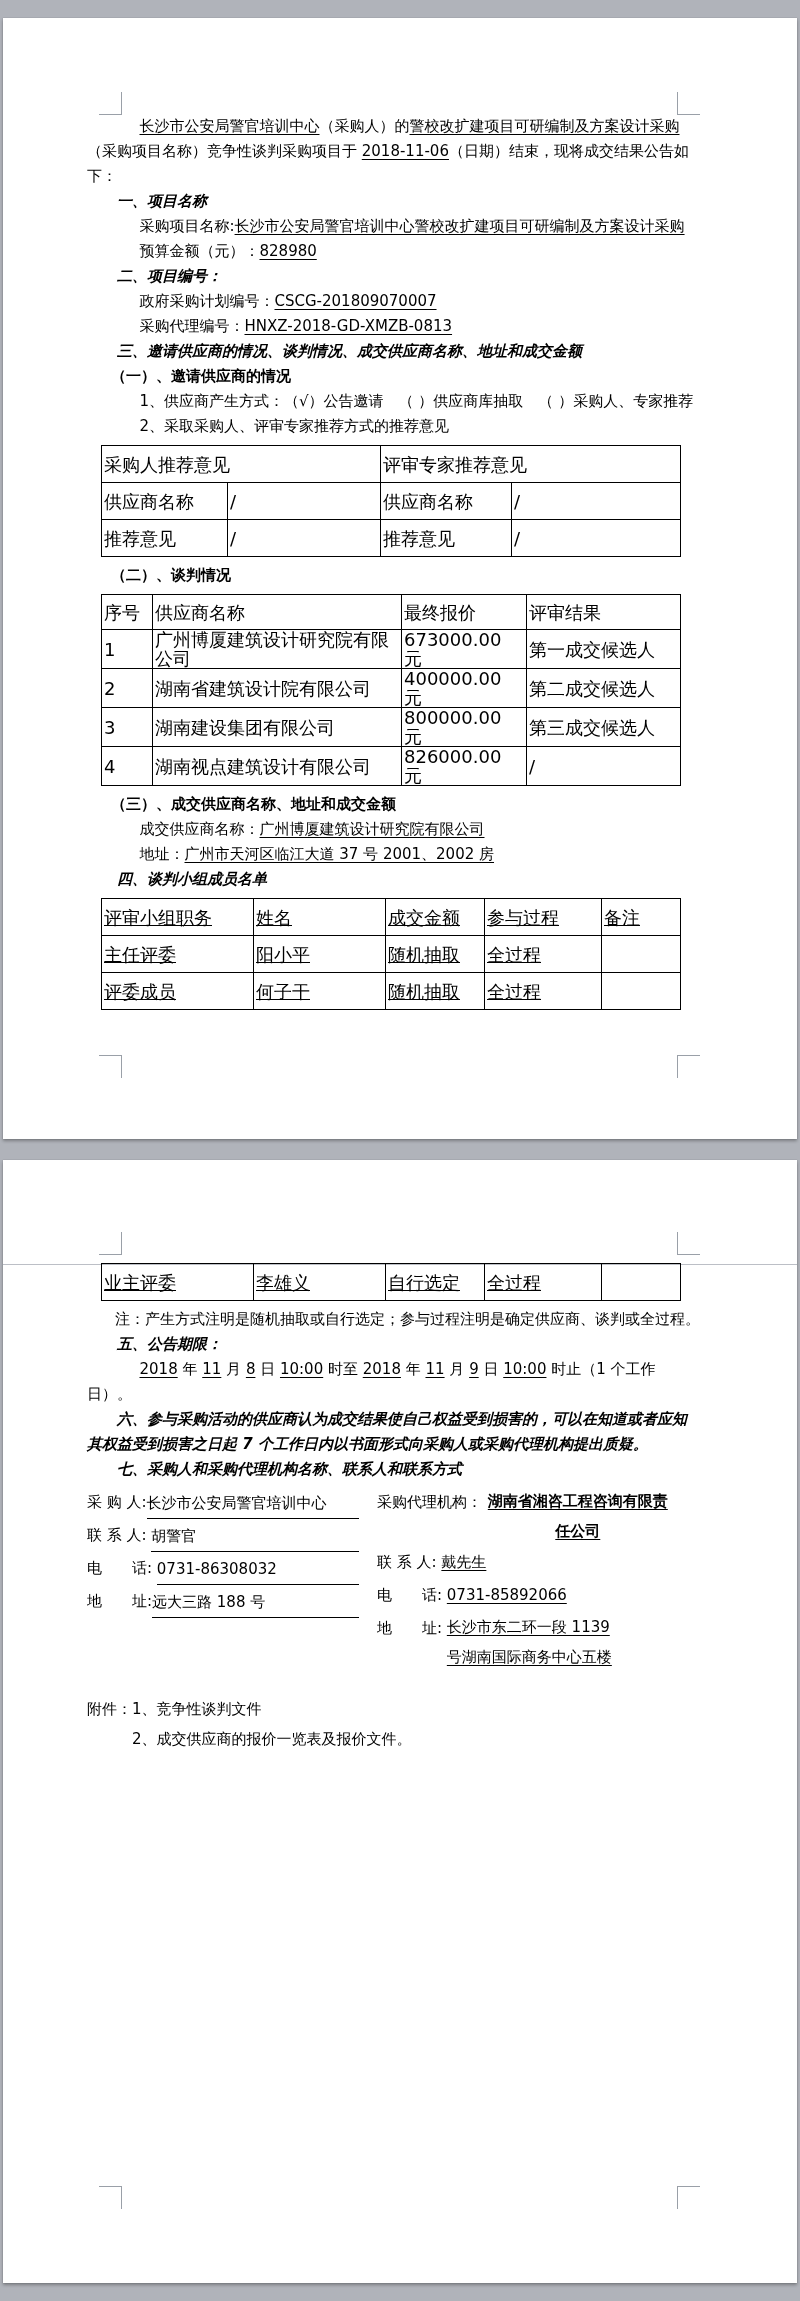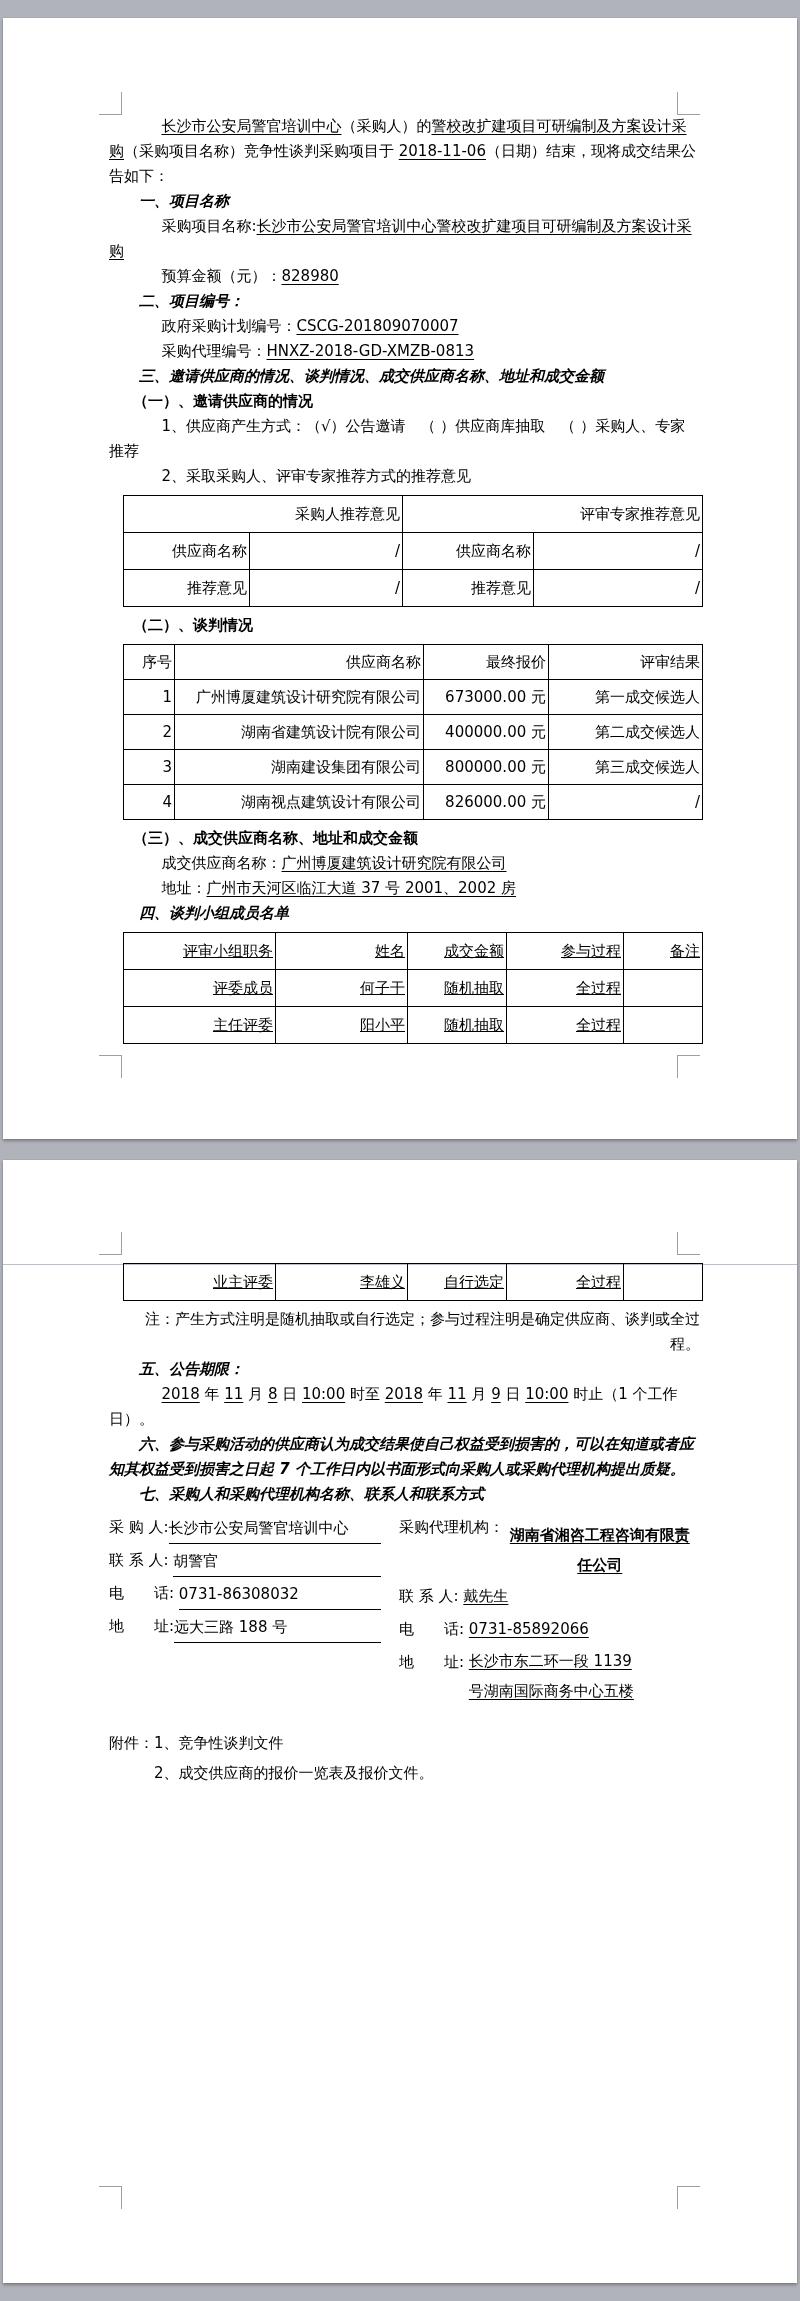--- a/index.html
+++ b/index.html
@@ -10,34 +10,34 @@
     color:#000;
   }
   .page{
     position:absolute;left:3px;width:794px;background:#ffffff;
     box-shadow:0 2px 3px rgba(0,0,0,.3), 0 0 1px #8a8d94;
   }
   #page1{top:18px;height:1121px;}
   #page2{top:1160px;height:1123px;}
   .content{
     position:relative;
-    padding:0 97px 0 106px;
+    padding:0 97px 0 84px;
     font-size:15px;line-height:25px;
   }
   #page1 .content{padding-top:96px;}
   #page2 .content{padding-top:104px;}
   p{margin:0;}
   .h{font-weight:bold;text-indent:2em;font-style:italic;}
   .h2{font-weight:bold;text-indent:1.6em;}
   .p{text-indent:3.5em;}
   .pnote{text-indent:1em;text-align:right;}
   .u{text-decoration:underline;text-underline-offset:3px;}
   .b{font-weight:bold;}
   table{border-collapse:collapse;width:579px;margin:6px 0 6px 14px;table-layout:fixed;}
-  td{border:1px solid #000;text-align:right;padding:0 2px;font-size:15px;line-height:19px;overflow:hidden;}
+  td{border:1px solid #000;text-align:left;padding:0 2px;font-size:18px;line-height:19px;overflow:hidden;}
   .t1 td{height:36px;}
   .t2 td{height:34px;}
   .t3 td{height:36px;text-decoration:underline;}
   .tcont{margin-top:-1px;}
   
   .cm{position:absolute;width:22px;height:22px;border:0 solid #9aa0a8;}
   .cm.tl{border-right-width:1px;border-bottom-width:1px;}
   .cm.tr{border-left-width:1px;border-bottom-width:1px;}
   .cm.bl{border-right-width:1px;border-top-width:1px;}
   .cm.br{border-left-width:1px;border-top-width:1px;}
@@ -169,29 +169,29 @@
         </colgroup>
       <tbody>
           <tr>
             <td>评审小组职务</td>
             <td>姓名</td>
             <td>成交金额</td>
             <td>参与过程</td>
             <td>备注</td>
           </tr>
           <tr>
-            <td>评委成员</td>
-            <td>何子干</td>
+            <td>主任评委</td>
+            <td>阳小平</td>
             <td>随机抽取</td>
             <td>全过程</td>
             <td></td>
           </tr>
           <tr>
-            <td>主任评委</td>
-            <td>阳小平</td>
+            <td>评委成员</td>
+            <td>何子干</td>
             <td>随机抽取</td>
             <td>全过程</td>
             <td></td>
           </tr>
         </tbody>
     </table>
   </div>
 </div>
 
 <div class="page" id="page2">
@@ -246,21 +246,21 @@
           <span class="fill">0731-86308032</span>
         </div>
         <div class="c-row">
           <span class="lbl">地　　址:</span>
           <span class="fill">远大三路 188 号</span>
         </div>
       </div>
 
       <div class="c-col">
         <div class="c-blk">
-          <span class="lbl">采购代理机构： </span><span class="c-val-wrap b u" style="text-align:center;margin-top:9px;">湖南省湘咨工程咨询有限责任公司</span>
+          <span class="lbl">采购代理机构： </span><span class="c-val-wrap b u" style="text-align:center;">湖南省湘咨工程咨询有限责任公司</span>
         </div>
         <div class="c-blk">
           <span class="lbl">联 系 人: </span><span class="u">戴先生</span>
         </div>
         <div class="c-blk">
           <span class="lbl">电　　话: </span><span class="u">0731-85892066</span>
         </div>
         <div class="c-blk">
           <span class="lbl">地　　址: </span><span class="c-val-wrap u">长沙市东二环一段 1139 号湖南国际商务中心五楼</span>
         </div>

